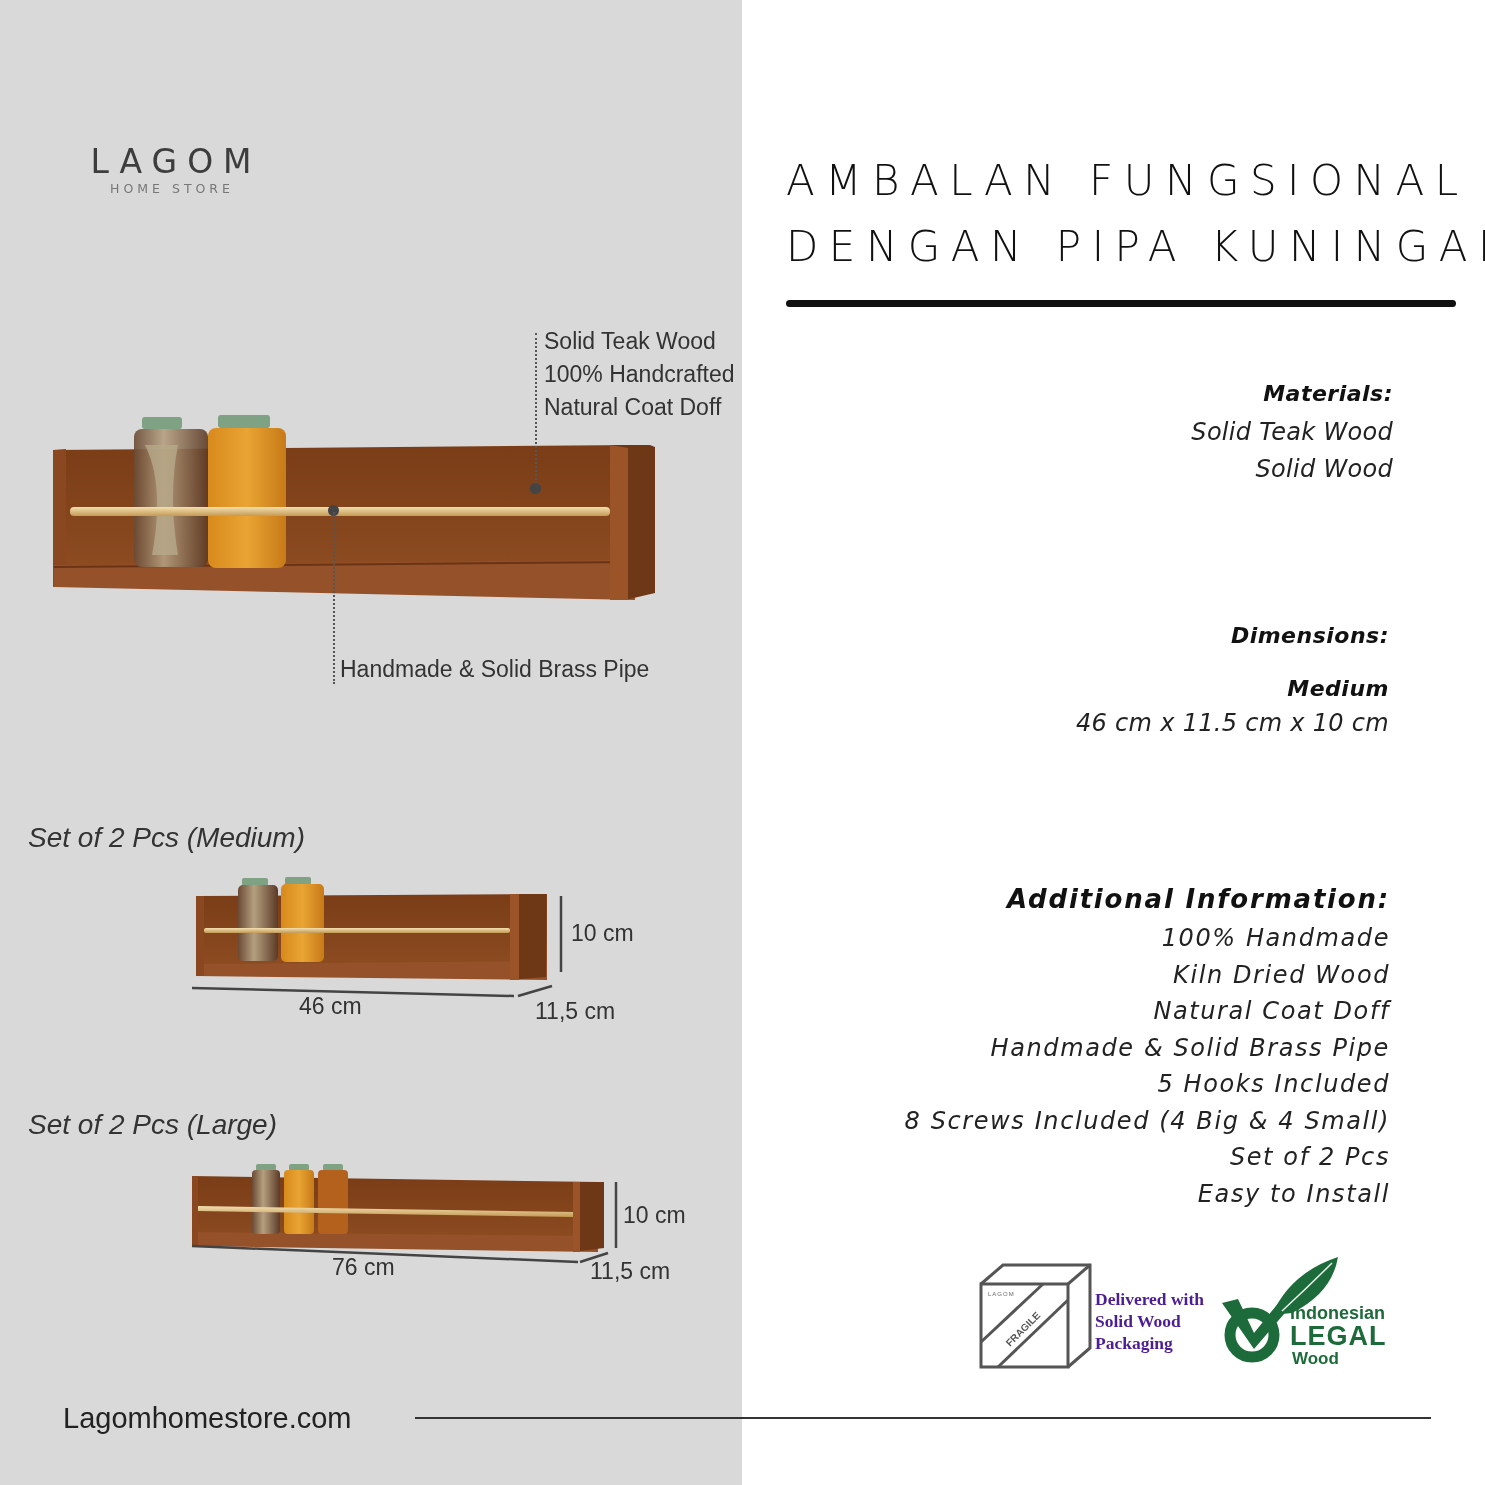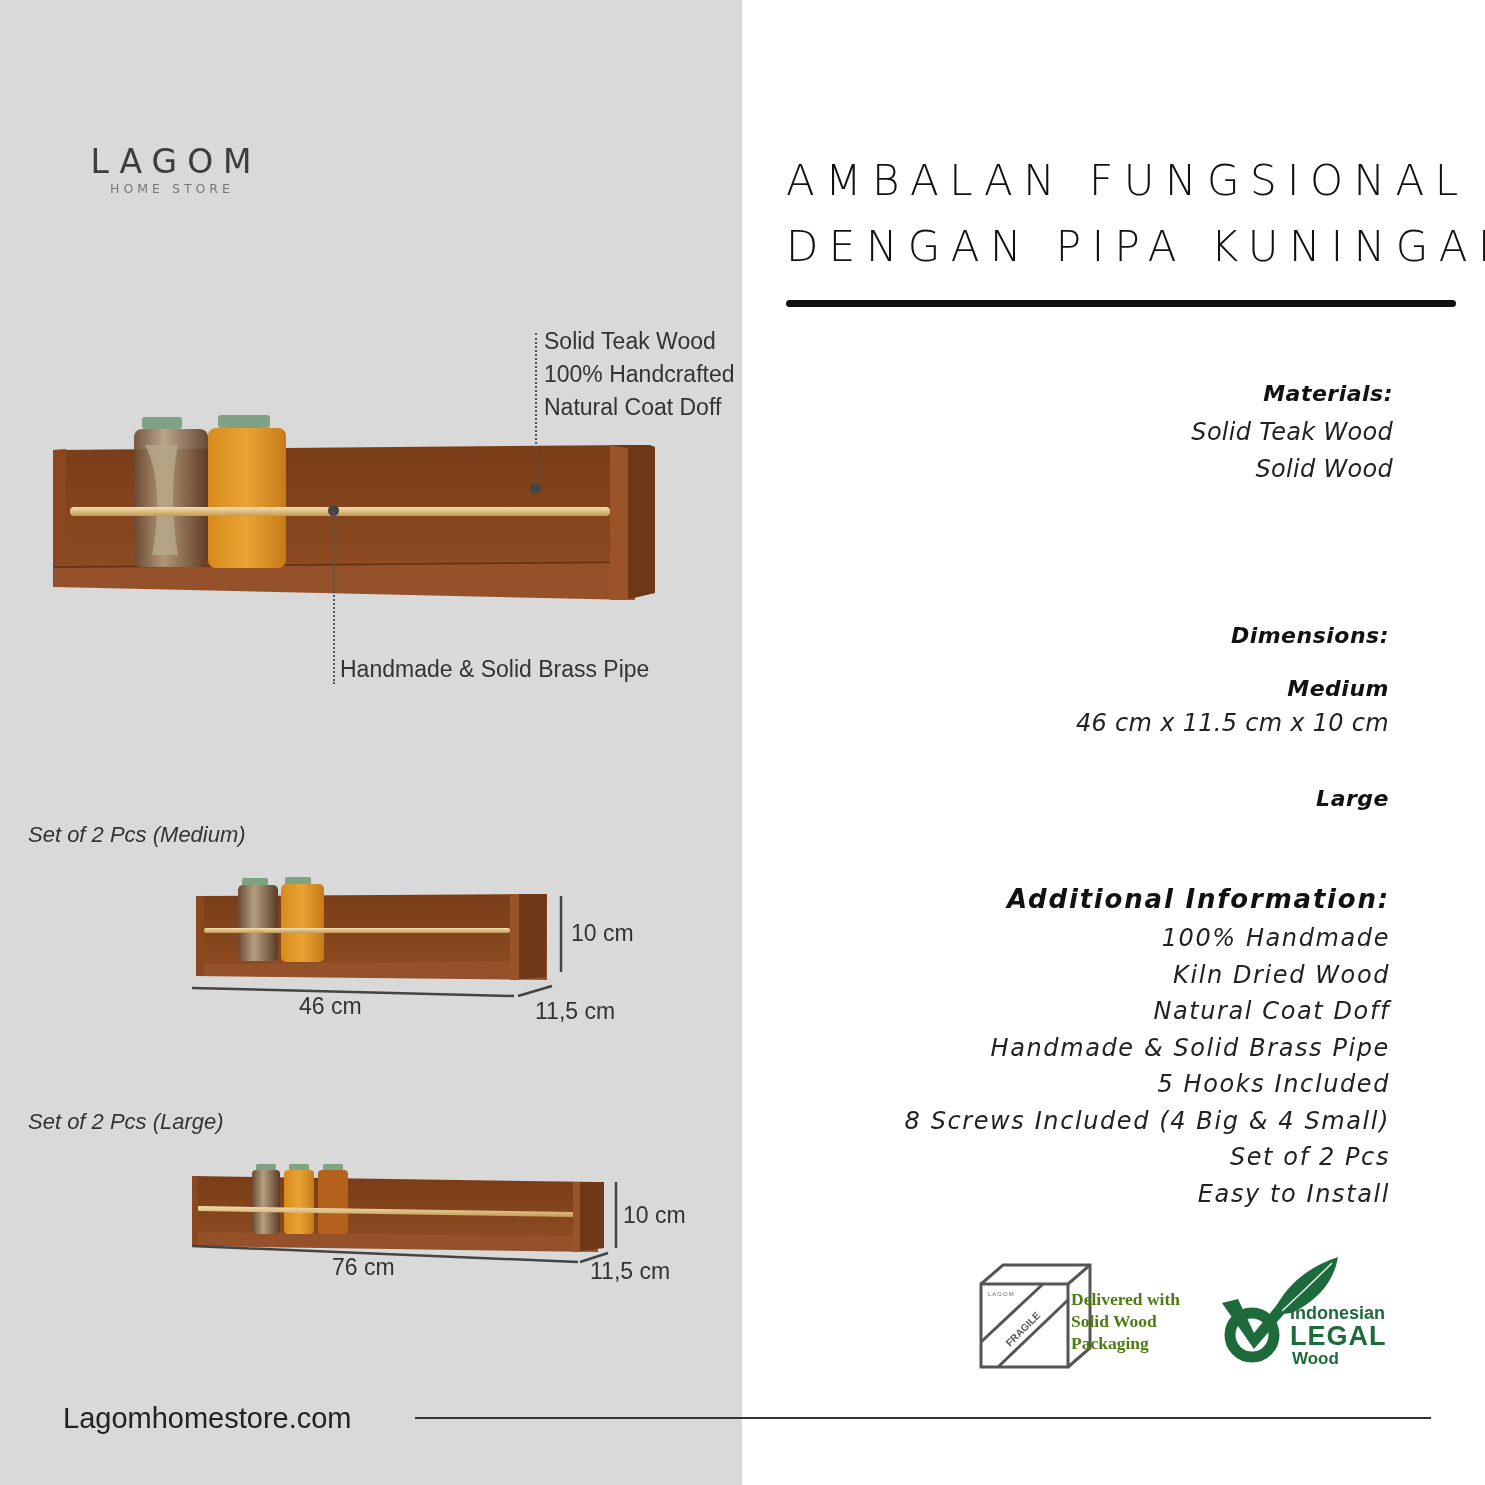--- a/index.html
+++ b/index.html
@@ -18,42 +18,42 @@
   .title { position: absolute; left: 786px; top: 148px; font-family: "DejaVu Sans", sans-serif; font-weight: 300; font-size: 42px; letter-spacing: 10.5px; color: #111; line-height: 66px; white-space: nowrap; }
   .title-rule { position: absolute; left: 786px; top: 300px; width: 670px; height: 7px; background: #111; border-radius: 4px; }
 
   
   .shelf-svg { position: absolute; }
 
   .callout { position: absolute; font-family: "Liberation Sans", sans-serif; font-size: 23px; color: #333; line-height: 33px; white-space: nowrap; }
   .dotline { position: absolute; border-left: 2px dotted #555; }
   .dot { position: absolute; width: 11px; height: 11px; border-radius: 50%; background: #444; }
 
-  .set-label { position: absolute; font-family: "Liberation Sans", sans-serif; font-style: italic; font-size: 22px; color: #333; }
+  .set-label { position: absolute; font-family: "Liberation Sans", sans-serif; font-style: italic; font-size: 28px; color: #333; }
   .dim-label { position: absolute; font-family: Liberation Sans, sans-serif; font-size: 23px; color: #333; white-space: nowrap; }
 
   
   .spec { position: absolute; right: 95px; text-align: right; font-family: "DejaVu Sans", sans-serif; color: #111; white-space: nowrap; }
   .spec-heading { font-weight: bold; font-style: italic; font-size: 22px; letter-spacing: 0.5px; }
   .spec-line { font-style: italic; font-size: 24px; font-weight: 300; color: #222; letter-spacing: 0.3px; }
 
   .materials { top: 374px; right: 92px; }
   .materials .spec-line { line-height: 37px; }
   .materials .spec-heading { line-height: 40px; }
 
   .dimensions { top: 617px; right: 96px; }
   .dimensions .spec-heading { line-height: 38px; }
 
   .additional { top: 880px; right: 95px; }
   .additional .spec-heading { font-size: 26px; letter-spacing: 1.8px; line-height: 38px; margin-bottom: 2px; }
   .additional .spec-line { line-height: 36.5px; letter-spacing: 1.6px; }
 
   
   .badge-packaging { position: absolute; left: 978px; top: 1262px; width: 215px; height: 108px; }
-  .pack-text { position: absolute; left: 1071px; top: 1288px; font-family: "Liberation Serif", serif; font-weight: bold; font-size: 17.5px; color: #4d7c0f; line-height: 22px; }
+  .pack-text { position: absolute; left: 1071px; top: 1288px; font-family: "Liberation Serif", serif; font-weight: bold; font-size: 17.5px; color: #4c1d95; line-height: 22px; padding-left: 24px; }
   .badge-legal { position: absolute; left: 1220px; top: 1253px; width: 175px; height: 120px; }
   .legal-text { position: absolute; left: 1290px; top: 1304px; font-family: "Liberation Sans", sans-serif; font-weight: bold; color: #1d6b3a; line-height: 1; }
   .legal-1 { font-size: 18px; }
   .legal-2 { font-size: 27px; letter-spacing: 1px; margin-top: 1px; }
   .legal-3 { font-size: 17px; margin-left: 2px; }
 
   
   .footer-url { position: absolute; left: 63px; top: 1402px; font-family: "Liberation Sans", sans-serif; font-size: 29px; color: #222; font-weight: 300; }
   .footer-rule { position: absolute; left: 415px; top: 1417px; width: 1016px; height: 2px; background: #333; }
 </style>
@@ -177,21 +177,20 @@
 <div class="spec materials">
   <div class="spec-heading">Materials:</div>
   <div class="spec-line">Solid Teak Wood</div>
   <div class="spec-line">Solid Wood</div>
 </div>
 
 <div class="spec dimensions">
   <div class="spec-heading" style="margin-bottom:15px;">Dimensions:</div>
   <div class="spec-heading">Medium</div>
   <div class="spec-line" style="line-height:30px;margin-bottom:42px;">46 cm x 11.5 cm x 10 cm</div>
-  <div class="spec-heading">Large</div>
 </div>
 
 <div class="spec additional">
   <div class="spec-heading">Additional Information:</div>
   <div class="spec-line">100% Handmade</div>
   <div class="spec-line">Kiln Dried Wood</div>
   <div class="spec-line">Natural Coat Doff</div>
   <div class="spec-line">Handmade &amp; Solid Brass Pipe</div>
   <div class="spec-line">5 Hooks Included</div>
   <div class="spec-line">8 Screws Included (4 Big &amp; 4 Small)</div>

